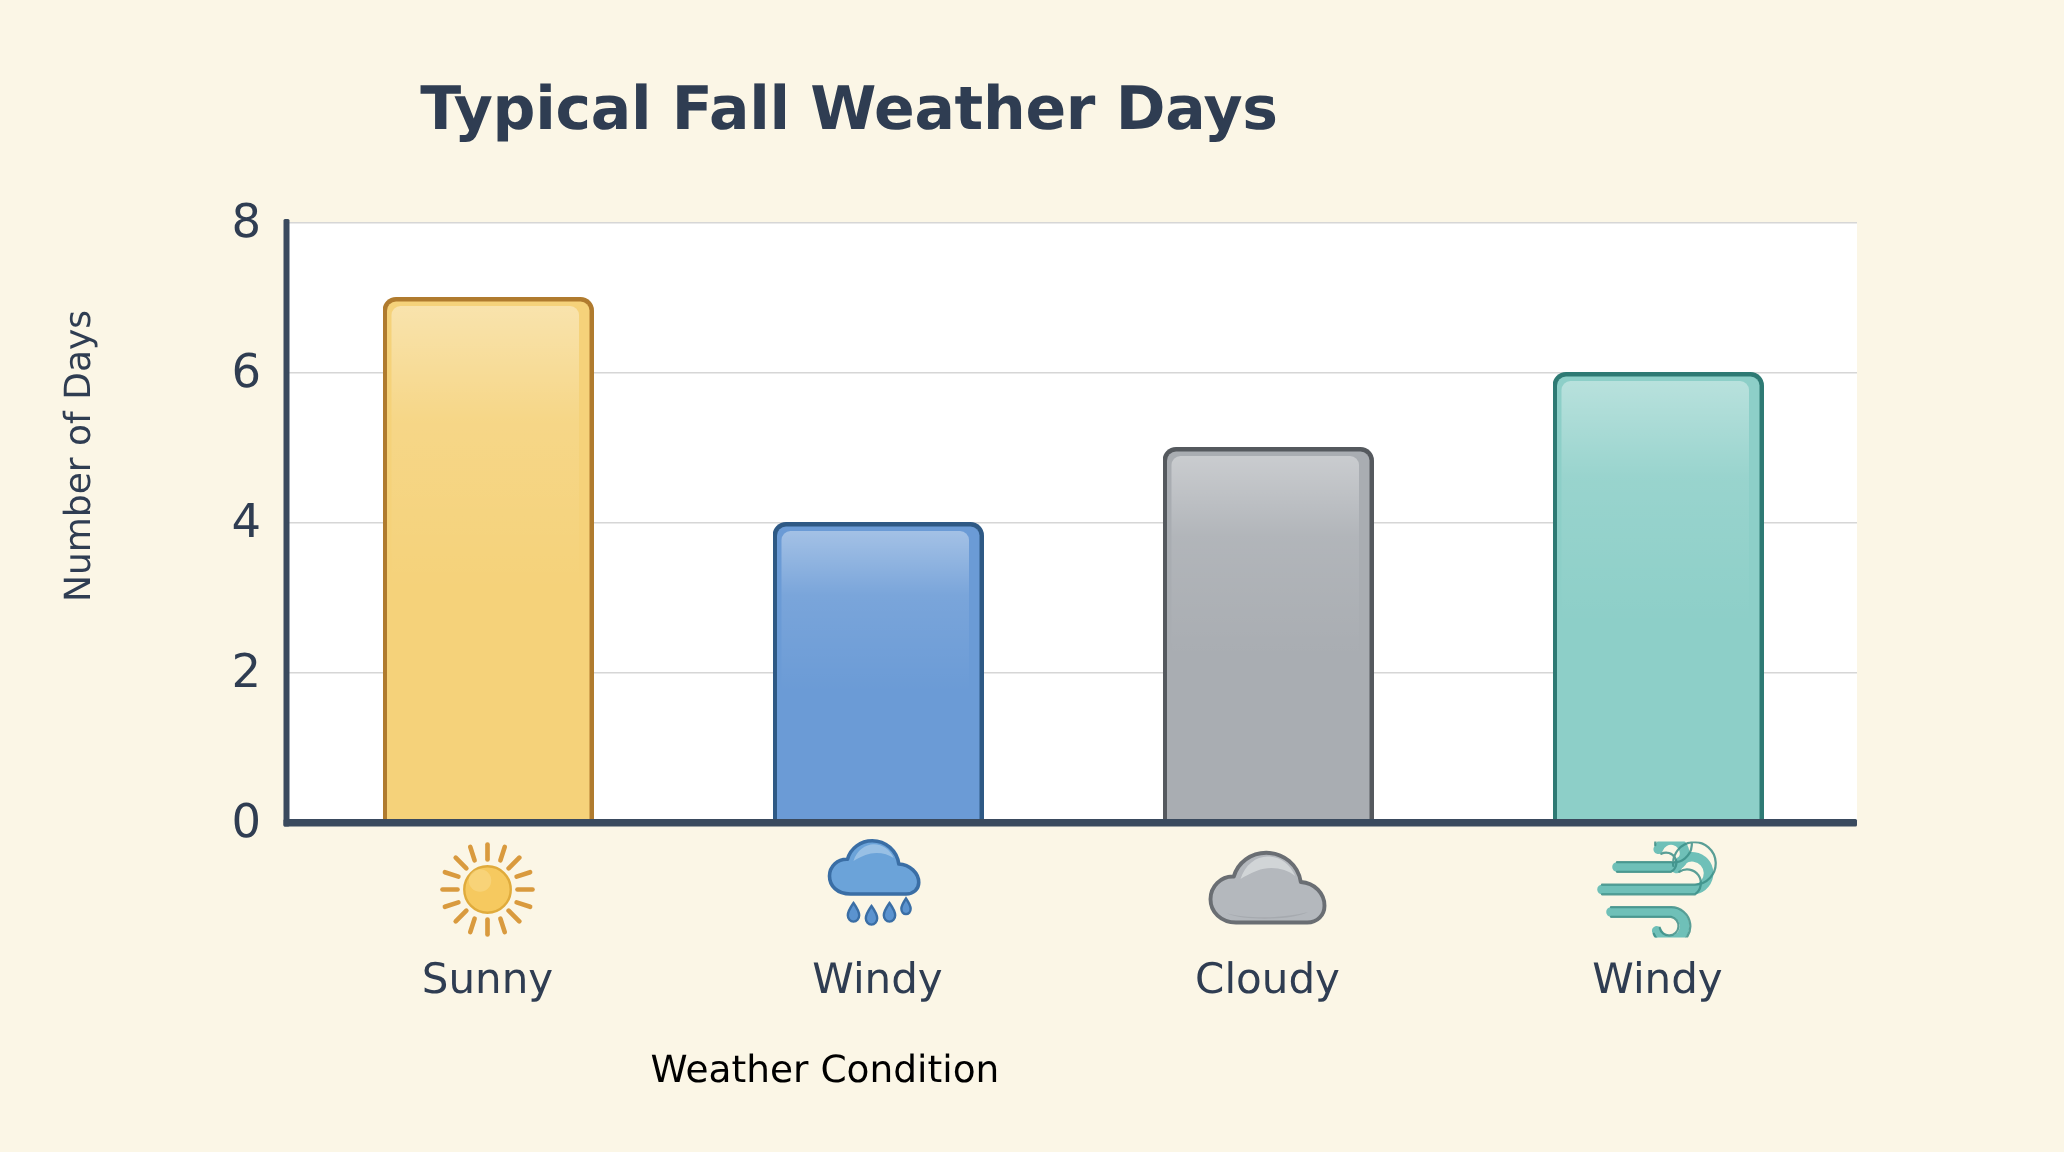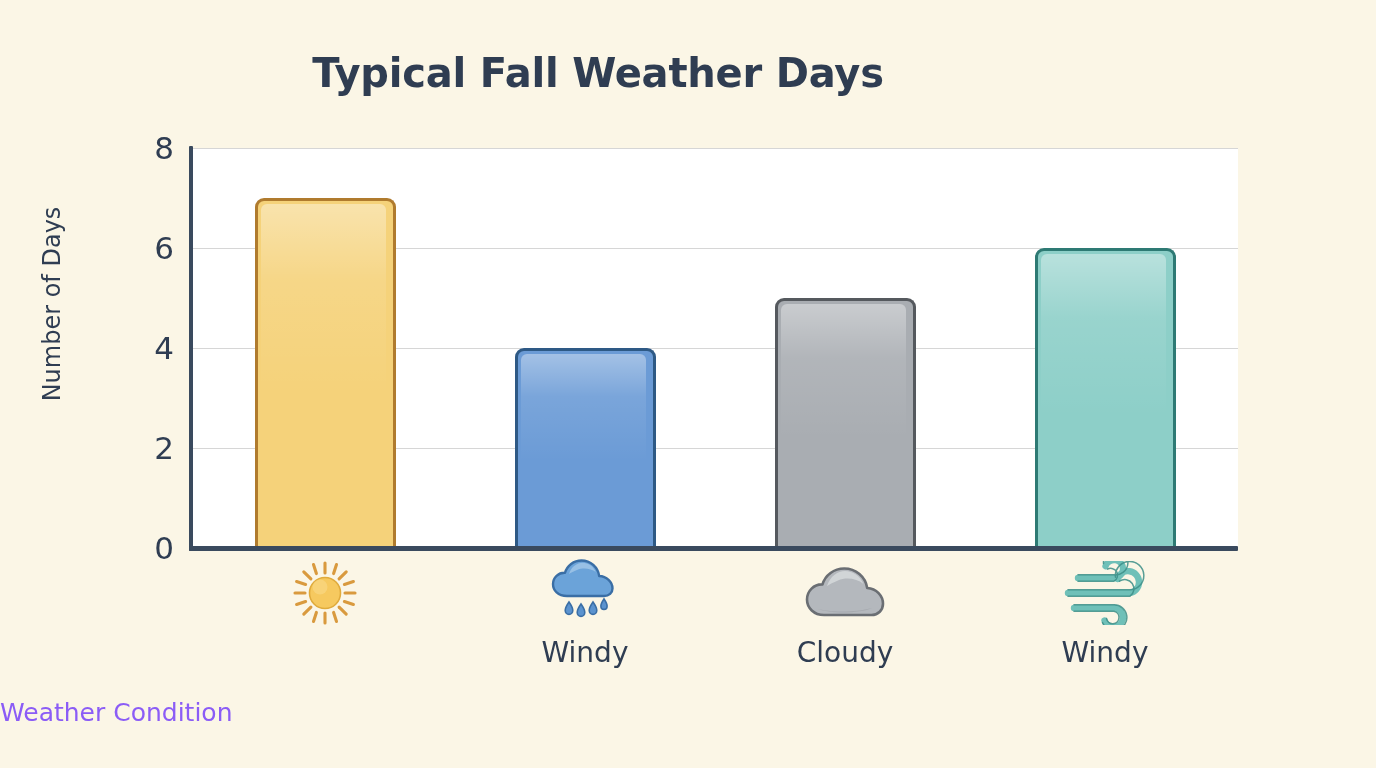--- a/index.html
+++ b/index.html
@@ -26,21 +26,20 @@
     position: absolute;
     left: 0;
     top: 50px;
     width: 1132px;
     text-align: center;
     font-size: 40px;
     font-weight: bold;
     letter-spacing: -0.2px;
     color: #2f3d52;
     font-family: "DejaVu Sans", sans-serif;
-    padding-left: 32px;
   }
 
   
   #plot-area {
     position: absolute;
     left: 192px;
     top: 148px;
     width: 1046px;
     height: 401px;
     background: #ffffff;
@@ -144,22 +143,23 @@
     font-size: 28px;
     color: #2f3d52;
     font-family: "DejaVu Sans", sans-serif;
   }
 
   #x-axis-title {
     position: absolute;
     left: 0;
     top: 698px;
     width: 1100px;
+    text-align: center;
     font-size: 25px;
-    color: #8b5cf6;
+    color: #000000;
     font-family: "DejaVu Sans", sans-serif;
   }
 </style>
 </head>
 <body>
 
 <div id="chart-root">
 
   <div id="chart-title">Typical Fall Weather Days</div>
 
@@ -214,20 +214,21 @@
           <line x1="6.6" y1="23.5" x2="15.6" y2="26.4"></line>
           <line x1="54.4" y1="43.6" x2="63.4" y2="46.5"></line>
           <line x1="23.5" y1="63.4" x2="26.4" y2="54.4"></line>
           <line x1="43.6" y1="15.6" x2="46.5" y2="6.6"></line>
         </g>
         <circle cx="35" cy="35" r="15.5" fill="#f6c95f" stroke="#e0ab3c" stroke-width="1.6"></circle>
         <path d="M35 20.5 A14.5 14.5 0 0 1 49.5 35 A14.5 14.5 0 0 0 35 20.5 Z" fill="#fadb8c" opacity="0.55"></path>
         <circle cx="30" cy="29" r="7.5" fill="#fbdf97" opacity="0.45"></circle>
       </svg>
     </div>
+    <div class="cat-label">Sunny</div>
   </div>
 
   <div class="cat-block" style="left:485px;">
     <div class="cat-icon">
       <svg width="76" height="70" viewBox="0 0 76 70">
         <path d="M20 38 C11 38 6 32.5 6 26 C6 19.5 11.5 14.5 18 14.8 C20 7.5 26.8 2.5 34.5 2.5 C43.5 2.5 51 9.2 52.2 18 C59.5 18.3 65.5 24 65.5 30.4 C65.5 34.8 62 38 57 38 Z" fill="#6ba3d9" stroke="#3a6ea5" stroke-width="2.4" stroke-linejoin="round"></path>
         <path d="M22 16 C24 9 30 4.8 35.5 4.8 C41.5 4.8 46.5 8.5 48.8 14 C44 10.5 36 9.5 30 12 C26.8 13.3 24 14.6 22 16 Z" fill="#a7c9e8" opacity="0.75"></path>
         <g fill="#5b93cf" stroke="#3a6ea5" stroke-width="1.6">
           <path d="M22 44 C24.8 48 25.8 50.2 25.8 52.2 C25.8 54.6 24.1 56.4 22 56.4 C19.9 56.4 18.2 54.6 18.2 52.2 C18.2 50.2 19.2 48 22 44 Z"></path>
           <path d="M34 46 C36.8 50 37.8 52.2 37.8 54.2 C37.8 56.6 36.1 58.4 34 58.4 C31.9 58.4 30.2 56.6 30.2 54.2 C30.2 52.2 31.2 50 34 46 Z"></path>

